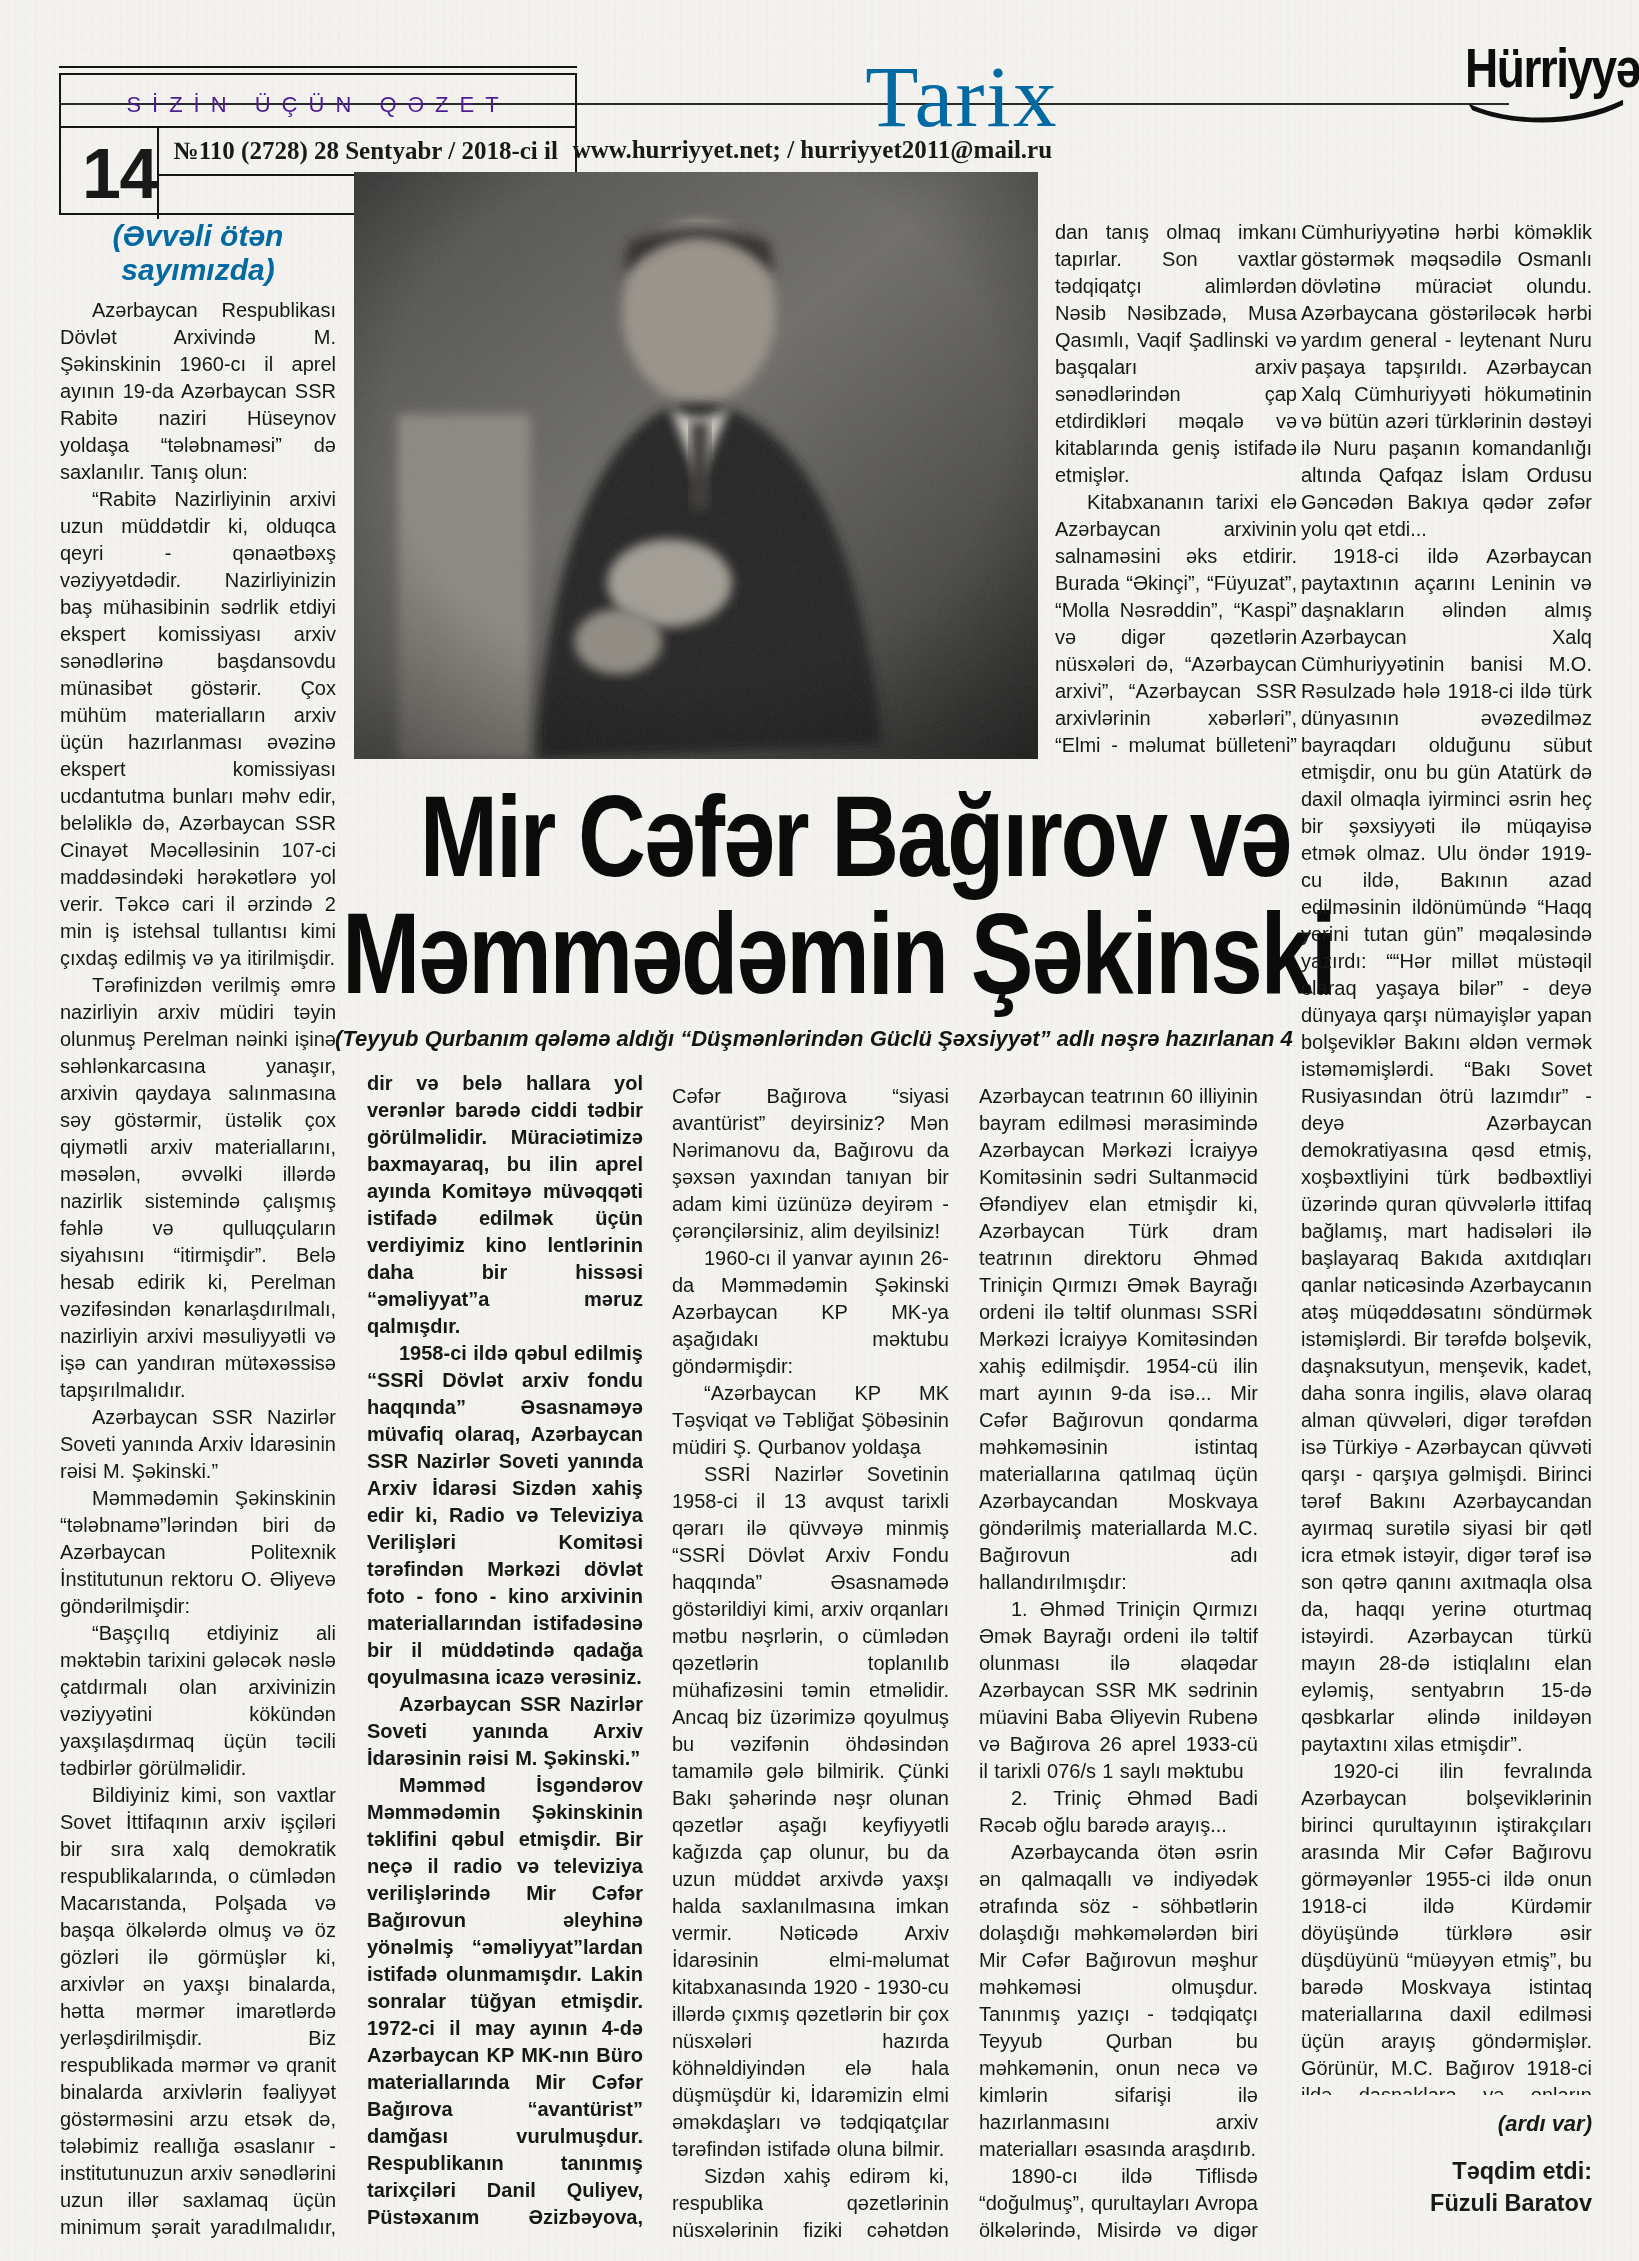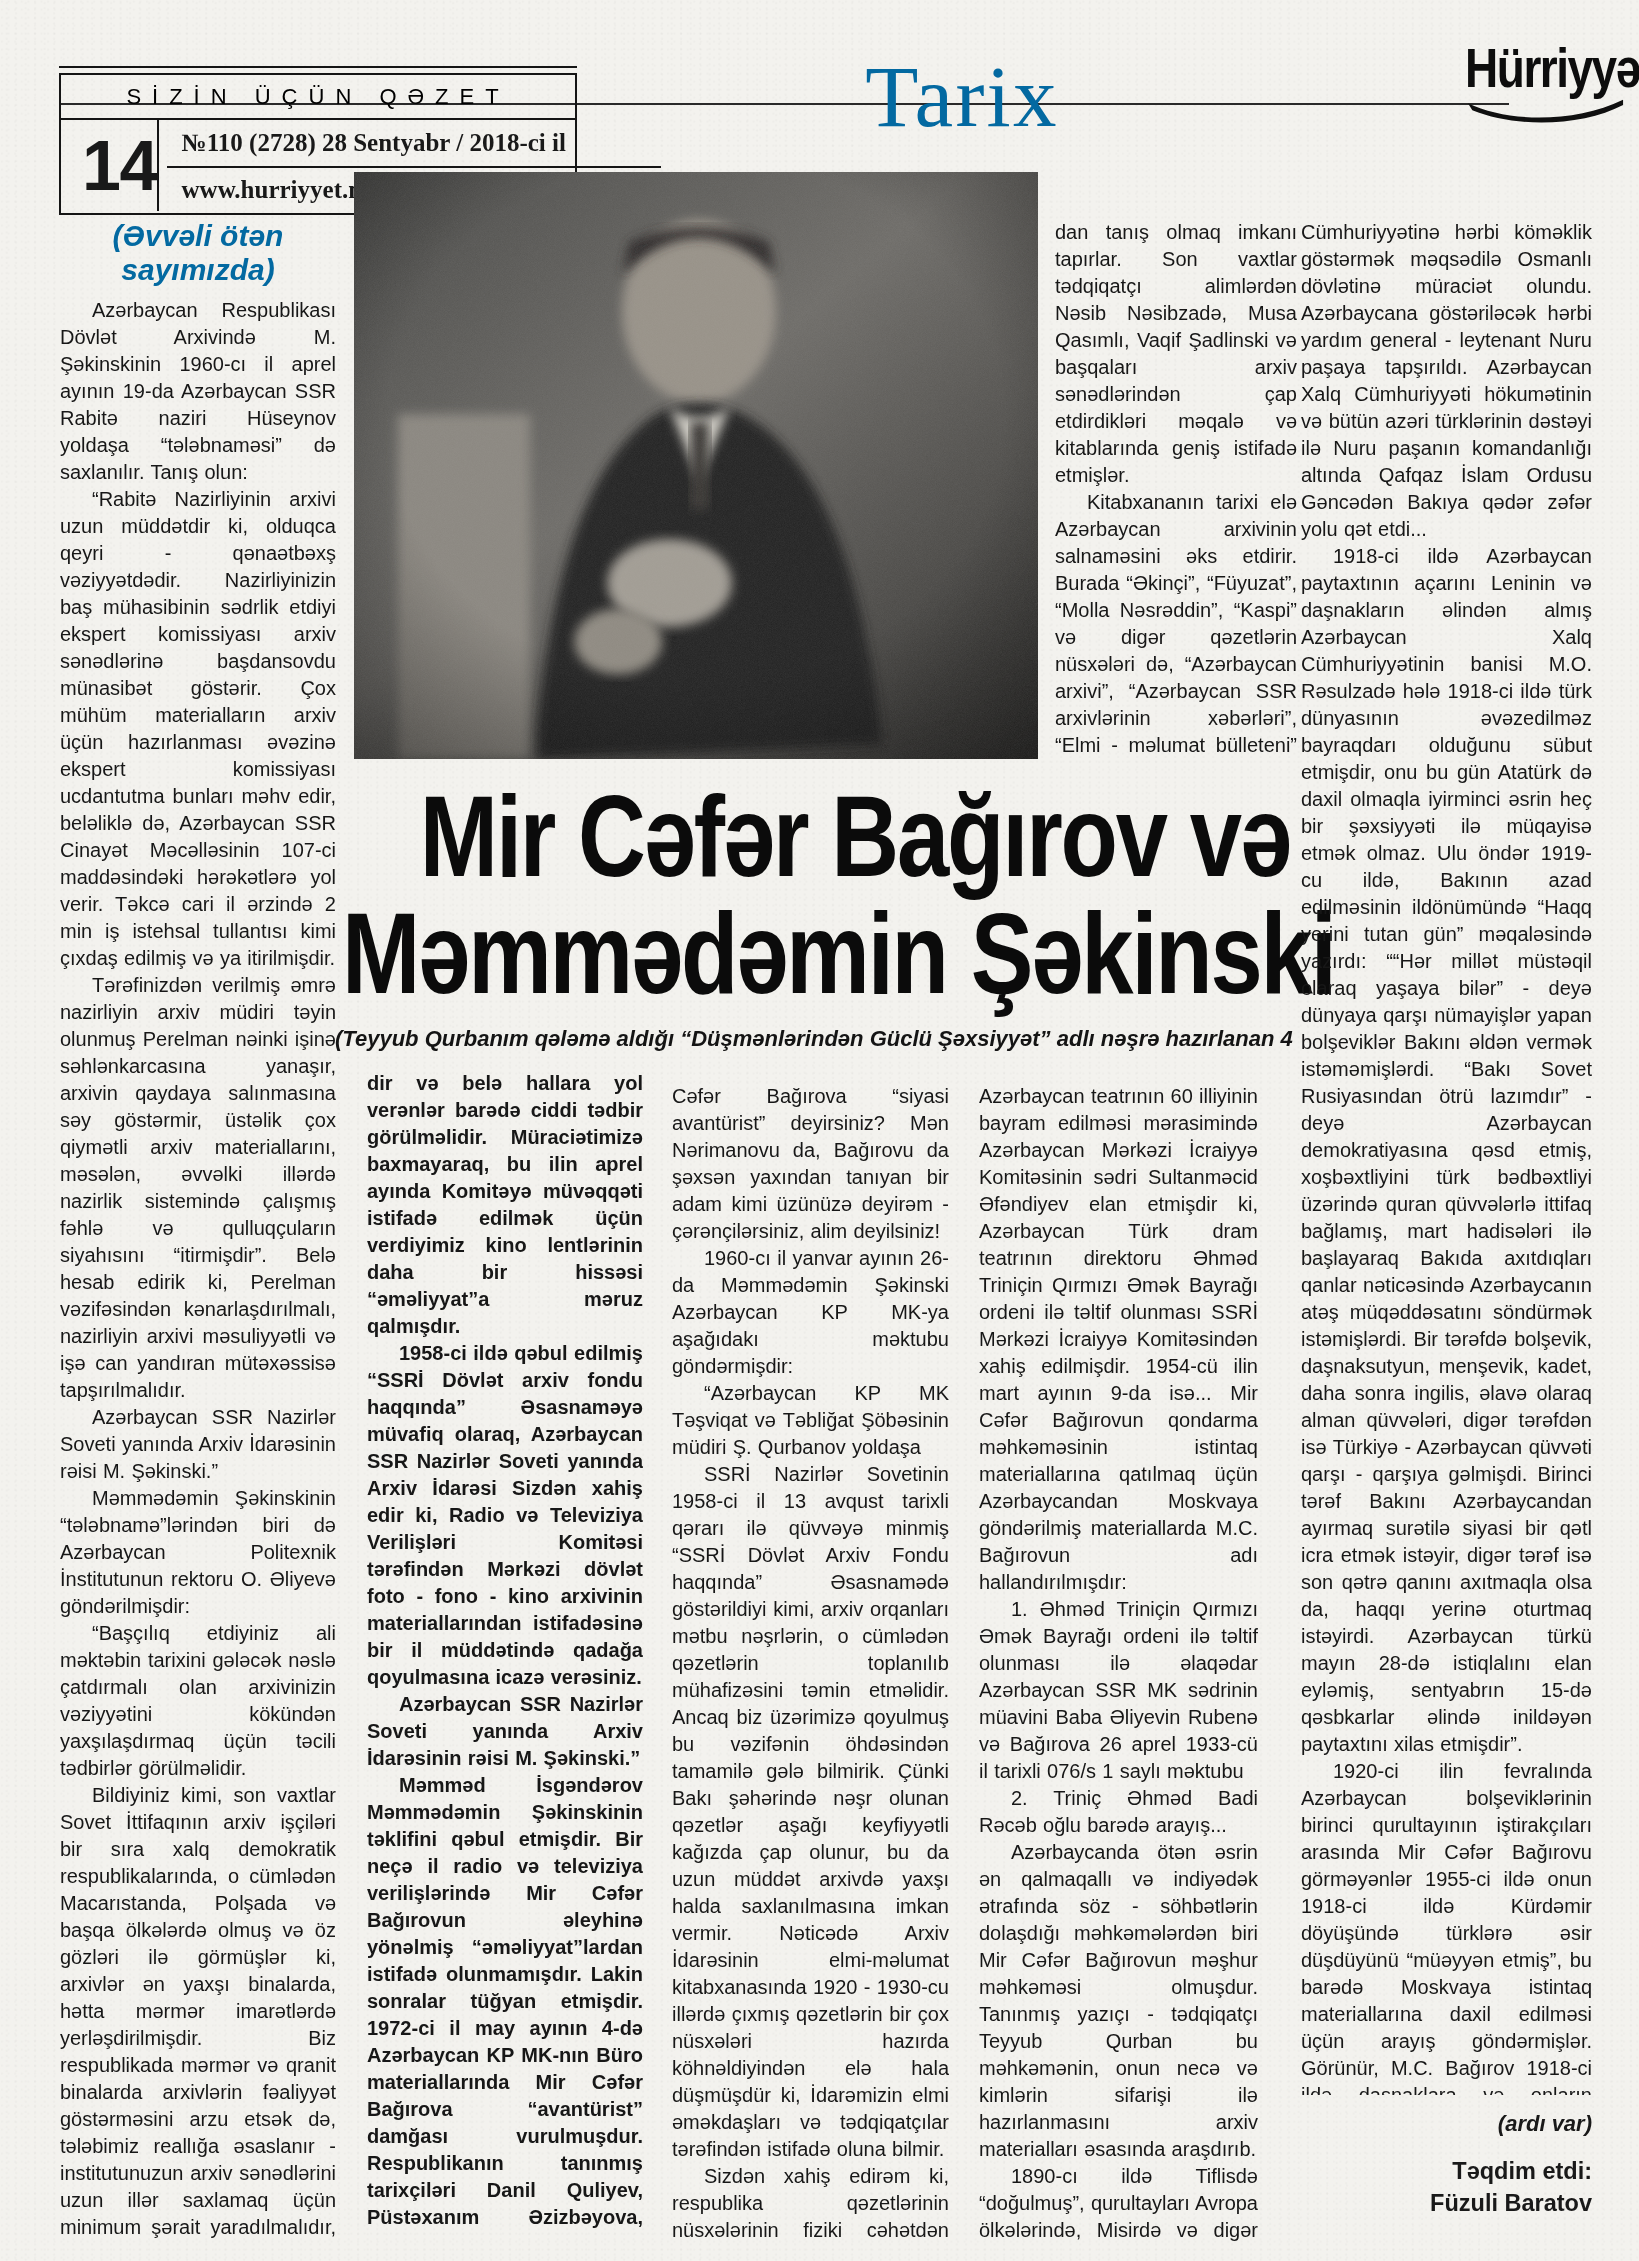--- a/index.html
+++ b/index.html
@@ -14,25 +14,25 @@
     color:#191919;
     overflow:hidden;
   }
   .abs{position:absolute;}
 
   
   .top-rule{left:59px;top:103px;width:1450px;height:0;border-top:2.9px solid #2a2a2a;}
   .info-box{left:59px;top:73px;width:514px;height:138px;border:2.2px solid #151515;background:transparent;}
   .info-box::before{content:"";position:absolute;left:-2.2px;right:-2.2px;top:-8.8px;border-top:2.2px solid #151515;}
   .tagline{height:43px;line-height:43px;text-align:center;border-bottom:2.2px solid #151515;
-    font-size:22px;letter-spacing:11px;color:#000000;font-weight:500;white-space:nowrap;overflow:hidden;}
+    font-size:22px;letter-spacing:11px;color:#4c1d95;font-weight:500;white-space:nowrap;overflow:hidden;margin-top:8px;}
   .info-bottom{display:flex;height:91px;}
   .pagenum{width:116px;border-right:2.2px solid #151515;font-size:70px;font-weight:800;
     display:flex;align-items:center;justify-content:center;letter-spacing:-1.5px;margin-left:21px;}
-  .issue-rows{flex:1;display:flex;flex-direction:column;margin-left:8px;}
+  .issue-rows{flex:1;display:flex;}
   .issue-line{height:46px;line-height:46px;border-bottom:2.2px solid #151515;
     font-family:"Liberation Serif",serif;font-weight:700;font-size:25px;padding-left:14.7px;white-space:nowrap;overflow:hidden;}
   .contact-line{flex:1;line-height:44px;font-family:"Liberation Serif",serif;font-weight:700;
     font-size:25px;padding-left:14.7px;white-space:nowrap;overflow:hidden;}
   .section-title{left:804px;top:46px;width:316px;text-align:center;
     font-family:"Liberation Serif",serif;font-size:87px;font-weight:500;letter-spacing:2.2px;color:#0369a1;}
   .masthead{right:1.5px;top:35px;width:169px;text-align:right;padding-right:4.4px;
     font-size:46px;font-weight:800;letter-spacing:-1.5px;color:#0d0d0d;
     transform:scaleY(1.22);transform-origin:top right;}
   .masthead .swash{display:block;margin-top:-4.4px;}

